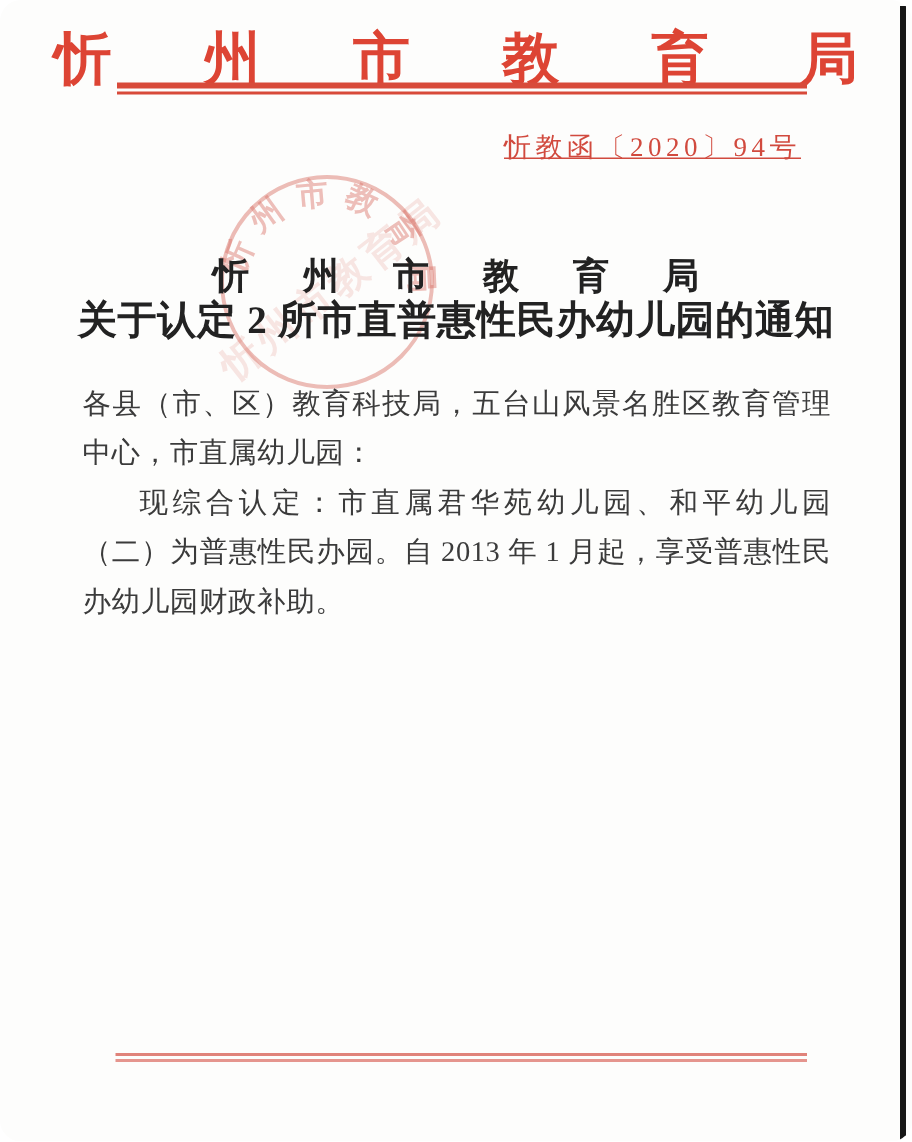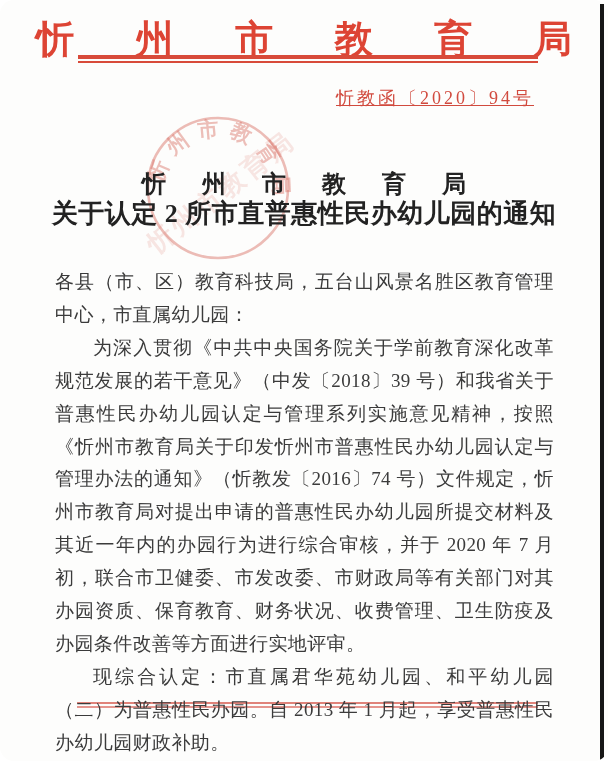--- a/index.html
+++ b/index.html
@@ -69,21 +69,21 @@
   .title2{
     position:absolute;top:196px;left:0;width:100%;
     text-align:center;
     font-size:26px;font-weight:bold;
     letter-spacing:0.5px;
     color:var(--color-text-black,#222222);
     z-index:2;white-space:nowrap;
   }
   
   .body-text{
-    position:absolute;top:266px;left:55px;width:499px;
+    position:absolute;top:254px;left:55px;width:499px;
     z-index:2;
     font-size:19px;line-height:32.9px;
     color:var(--color-body-text,#3b3b3b);
     text-align:justify;
     letter-spacing:0.4px;
   }
   .body-text p{margin:0;}
   .body-text p.indent{text-indent:2em;}
   
   .footer-rule-a{
@@ -120,21 +120,20 @@
       <textPath href="#sealArc" startOffset="8">忻州市教育局</textPath>
     </text>
     <text class="ghost-text" x="82" y="96" text-anchor="middle" transform="rotate(-38 82 82)">忻州市教育局</text>
   </svg>
 
   <div class="title1">忻 州 市 教 育 局</div>
   <div class="title2">关于认定 2 所市直普惠性民办幼儿园的通知</div>
 
   <div class="body-text">
     <p>各县（市、区）教育科技局，五台山风景名胜区教育管理中心，市直属幼儿园：</p>
-    <p class="indent">为深入贯彻《中共中央国务院关于学前教育深化改革规范发展的若干意见》（中发〔2018〕39 号）和我省关于普惠性民办幼儿园认定与管理系列实施意见精神，按照《忻州市教育局关于印发忻州市普惠性民办幼儿园认定与管理办法的通知》（忻教发〔2016〕74 号）文件规定，忻州市教育局对提出申请的普惠性民办幼儿园所提交材料及其近一年内的办园行为进行综合审核，并于 2020 年 7 月初，联合市卫健委、市发改委、市财政局等有关部门对其办园资质、保育教育、财务状况、收费管理、卫生防疫及办园条件改善等方面进行实地评审。</p>
     <p class="indent">现综合认定：市直属君华苑幼儿园、和平幼儿园（二）为普惠性民办园。自 2013 年 1 月起，享受普惠性民办幼儿园财政补助。</p>
   </div>
 
   <div class="footer-rule-a"></div>
   <div class="footer-rule-b"></div>
 
   <div class="scan-edge"></div>
 
 </div>
 

